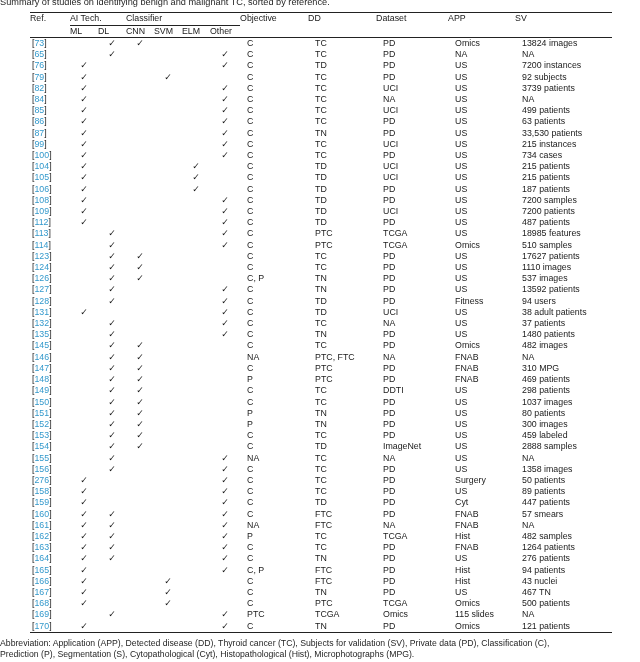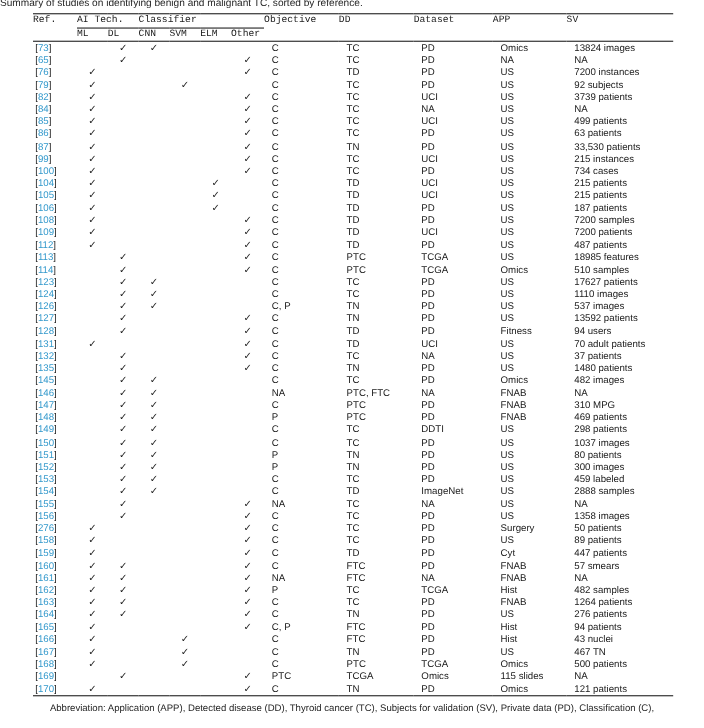--- a/index.html
+++ b/index.html
@@ -37,21 +37,20 @@
   table.study-table thead tr.h2 th {
     font-weight: normal;
     font-size: 8.8px;
     text-align: left;
     padding: 0;
     line-height: 11.5px;
     vertical-align: top;
   }
   table.study-table thead {
     border-bottom: 1px solid #222;
-    font-family: Liberation Mono, monospace;
   }
   th.group {
     border-bottom: 0.9px solid #222;
     margin-top: 22px;
   }
   tr.h2 th { text-align: center; }
   tbody td {
     padding: 0;
     line-height: 11.2px;
     height: 11.2px;
@@ -77,21 +76,20 @@
   th.pad {
     padding-left: 7px;
   }
   th.th-ref, td.col-ref { padding-left: 2px; }
   .ref-num { color: var(--accent, #3399cc); text-align: right; }
   .footer-note {
     margin: 5px 0 0 0;
     font-size: 8.7px;
     line-height: 10.8px;
     color: #1f1f1f;
-    text-align: center;
   }
 </style>
 </head>
 <body>
 
 <div id="page">
 
   <div class="caption">Summary of studies on identifying benign and malignant TC, sorted by reference.</div>
 
   <table class="study-table">
@@ -471,21 +469,21 @@
           <td class="col-ml">✓</td>
           <td class="col-dl"></td>
           <td class="col-cnn"></td>
           <td class="col-svm"></td>
           <td class="col-elm"></td>
           <td class="col-other">✓</td>
           <td class="col-objective">C</td>
           <td class="col-dd">TD</td>
           <td class="col-dataset">UCI</td>
           <td class="col-app">US</td>
-          <td class="col-sv">70 adult patients</td>
+          <td class="col-sv">38 adult patients</td>
         </tr>
         <tr>
           <td class="col-ref">[<span class="ref-num">132</span>]</td>
           <td class="col-ml"></td>
           <td class="col-dl">✓</td>
           <td class="col-cnn"></td>
           <td class="col-svm"></td>
           <td class="col-elm"></td>
           <td class="col-other">✓</td>
           <td class="col-objective">C</td>
@@ -870,15 +868,16 @@
           <td class="col-dd">TN</td>
           <td class="col-dataset">PD</td>
           <td class="col-app">Omics</td>
           <td class="col-sv">121 patients</td>
         </tr>
       </tbody>
   </table>
 
   <div class="footer-note">
     <span>Abbreviation: Application (APP), Detected disease (DD), Thyroid cancer (TC), Subjects for validation (SV), Private data (PD), Classification (C),</span><br>
+    <span>Prediction (P), Segmentation (S), Cytopathological (Cyt), Histopathological (Hist), Microphotographs (MPG).</span>
   </div>
 
 </div>
 
 </body></html>

